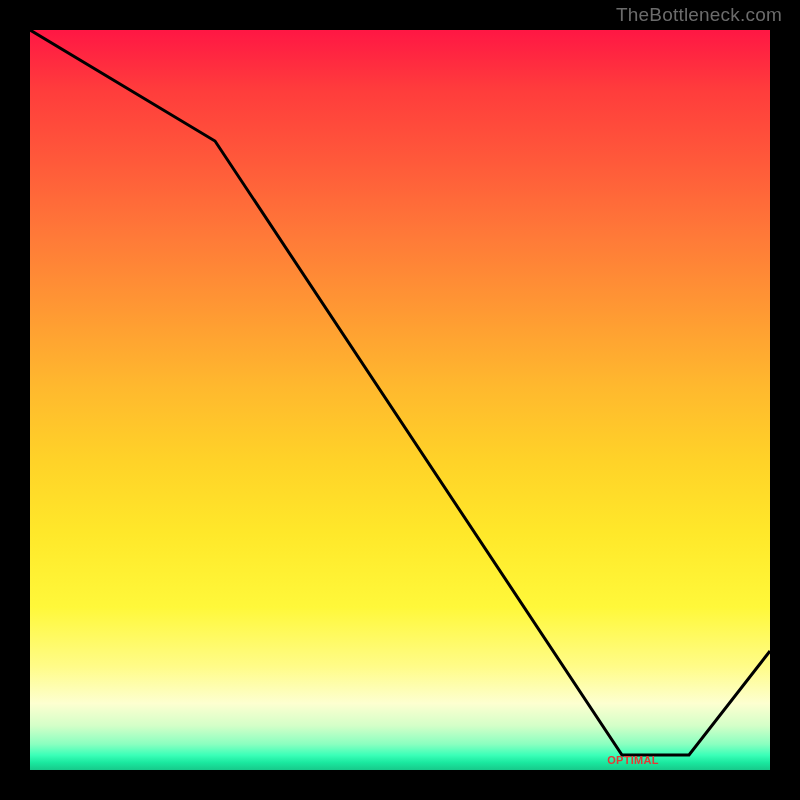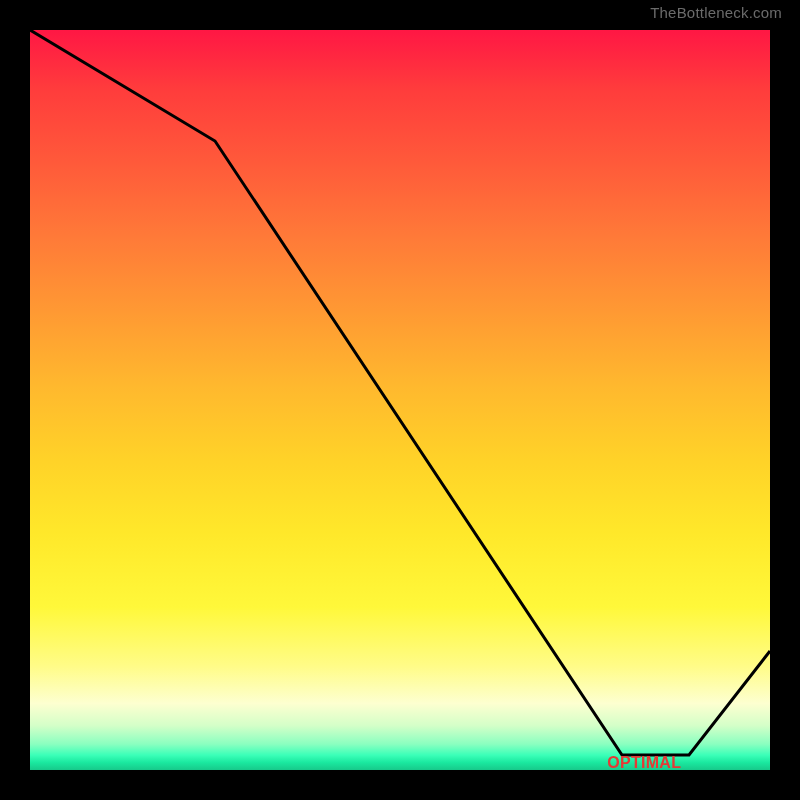--- a/index.html
+++ b/index.html
@@ -9,21 +9,21 @@
     background: #000;
     position: relative;
     font-family: Arial, Helvetica, sans-serif;
     overflow: hidden;
   }
   .watermark {
     position: absolute;
     top: 4px;
     right: 18px;
     color: #6b6b6b;
-    font-size: 15px;
+    font-size: 19px;
     font-weight: 500;
     letter-spacing: 0.2px;
     z-index: 10;
   }
   .plot {
     position: absolute;
     top: 30px;
     left: 30px;
     width: 740px;
     height: 740px;
@@ -57,21 +57,21 @@
   .line-svg {
     position: absolute;
     top: 0; left: 0;
     width: 100%;
     height: 100%;
     z-index: 2;
   }
   .annotation {
     position: absolute;
     color: #e53935;
-    font-size: 16px;
+    font-size: 11px;
     font-weight: bold;
     letter-spacing: 0.3px;
     z-index: 3;
     white-space: nowrap;
   }
 </style>
 </head>
 <body>
 
 <div class="watermark">TheBottleneck.com</div>

